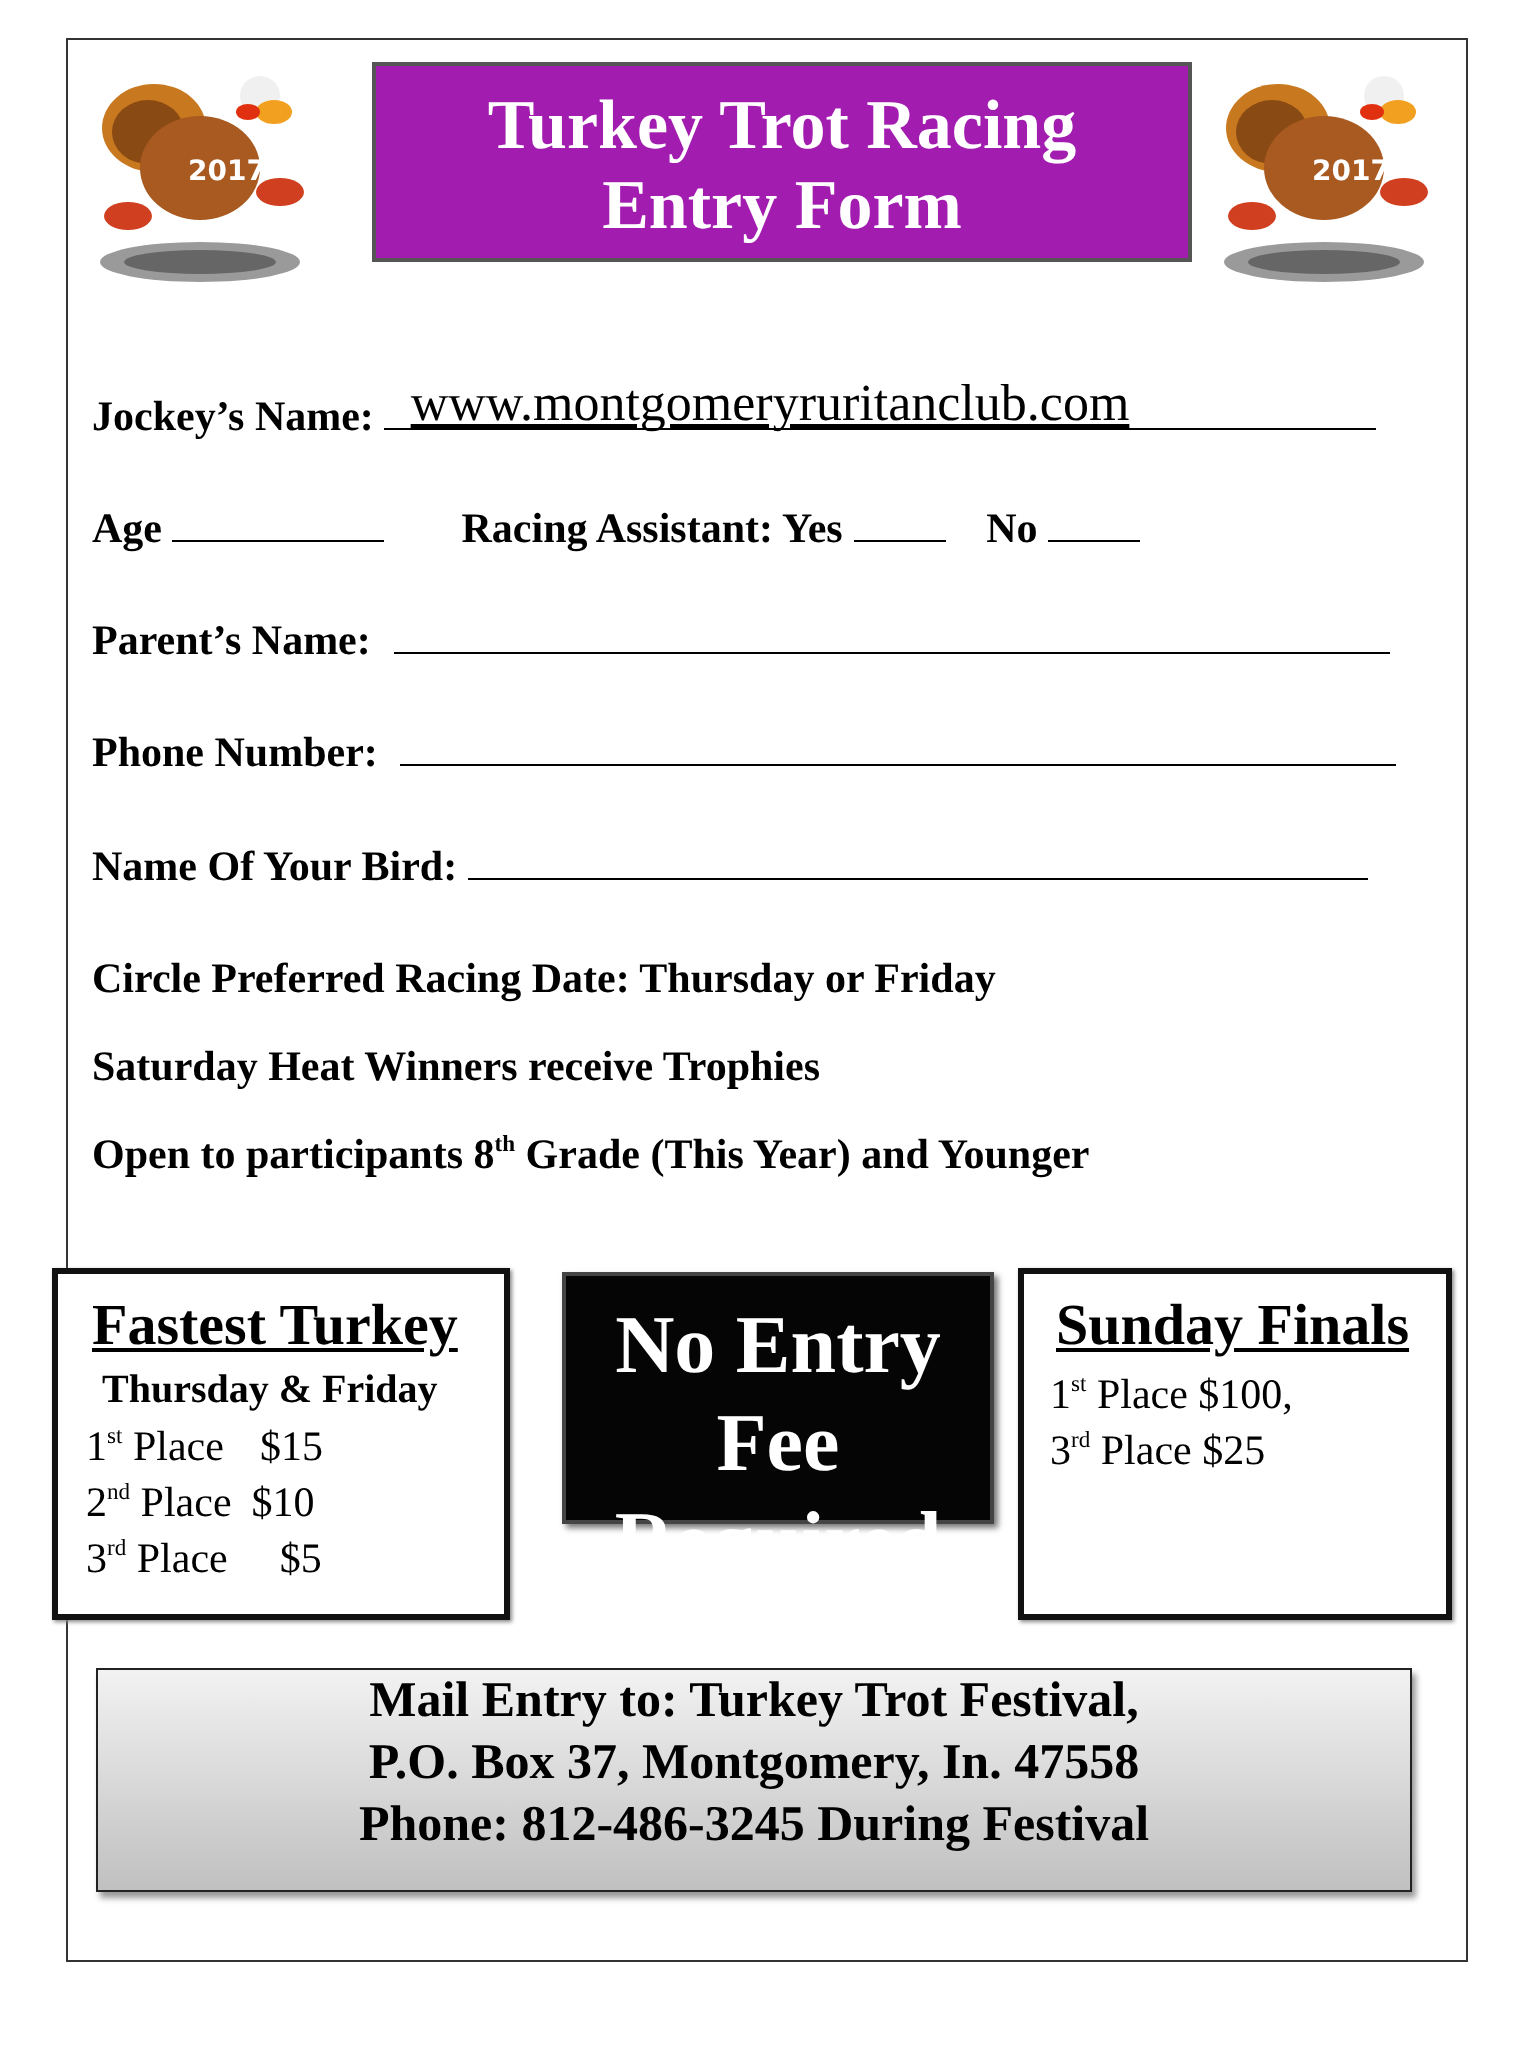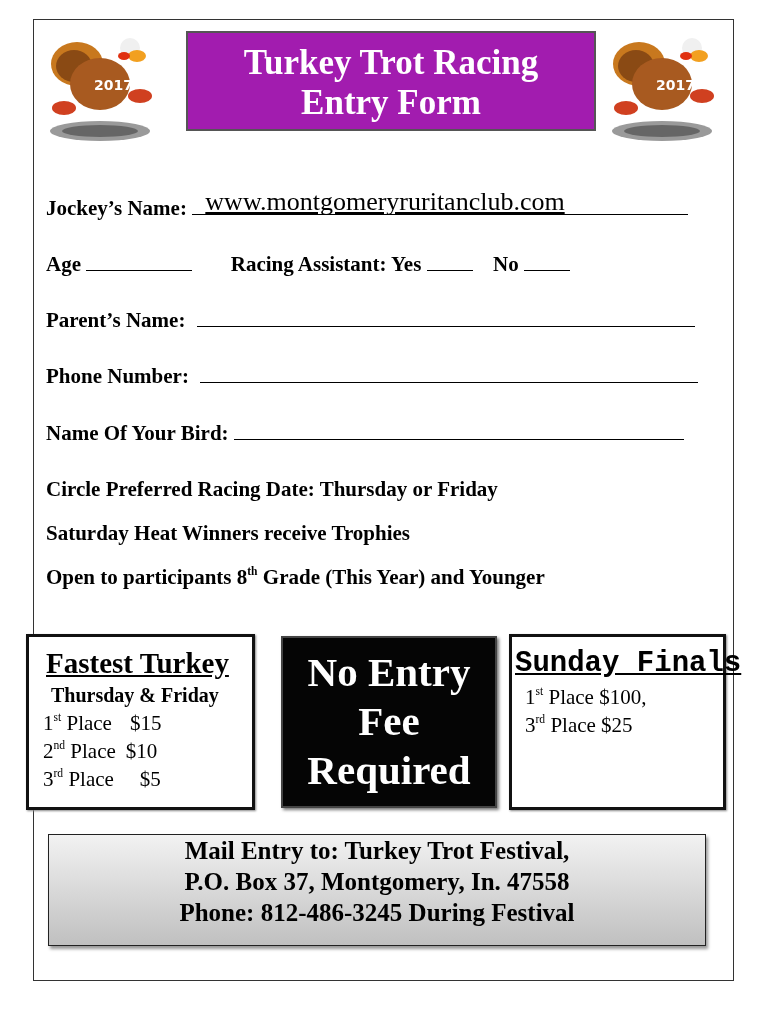--- a/index.html
+++ b/index.html
@@ -21,21 +21,21 @@
     .line { display:inline-block; border-bottom:1.5px solid #000; height:18px; vertical-align:baseline; }
     .info { position:absolute; left:46px; font-weight:bold; font-size:21px; white-space:nowrap; }
     sup { font-size:0.55em; vertical-align:0.75em; line-height:0; }
     .prize { position:absolute; top:634px; width:229px; height:176px; border:3px solid #111;
              box-sizing:border-box; box-shadow:1px 1px 2px #888; background:#fff; }
     .prize.fast { left:26px; }
     .prize.sunday { left:509px; width:217px; }
     .prize .ptitle { font-weight:bold; font-size:29px; text-decoration:underline; white-space:nowrap; }
     .prize .psub { font-weight:bold; font-size:20px; white-space:nowrap; }
     .prize .pline { font-size:21px; line-height:28px; white-space:nowrap; }
-    .fee { position:absolute; left:281px; top:636px; width:216px; height:172px;
+    .fee { position:absolute; left:281px; top:636px; width:216px; height:126px;
            background:#050505; border:2px solid #444; box-sizing:border-box;
            box-shadow:2px 2px 3px #777; color:#fff; text-align:center; font-weight:bold;
            font-size:41px; line-height:49px; padding-top:10px; }
     .mail { position:absolute; left:48px; top:834px; width:658px; height:112px;
             background:linear-gradient(#f2f2f2, #c0c0c0); border:1.5px solid #222;
             box-sizing:border-box; box-shadow:2px 3px 3px #999; text-align:center;
             font-weight:bold; font-size:25px; line-height:31px; }
   </style>
 </head>
 <body>
@@ -124,21 +124,21 @@
   </div>
 </div>
 
 <div class="fee">
   <div>No Entry</div>
   <div>Fee</div>
   <div>Required</div>
 </div>
 
 <div class="prize sunday">
-  <div class="ptitle" style="position:absolute;left:3px;top:10px;font-family:Liberation Mono, monospace;">Sunday Finals</div>
+  <div class="ptitle" style="position:absolute;left:16px;top:10px;">Sunday Finals</div>
   <div style="position:absolute;left:13px;top:46px;">
     <div class="pline"><span>1</span><sup>st</sup><span> Place $100,</span></div>
     <div class="pline"><span>3</span><sup>rd</sup><span> Place $25</span></div>
   </div>
 </div>
 
 <div class="mail">
   <div>Mail Entry to:  Turkey Trot Festival,</div>
   <div>P.O. Box 37, Montgomery, In. 47558</div>
   <div>Phone: 812-486-3245 During Festival</div>

